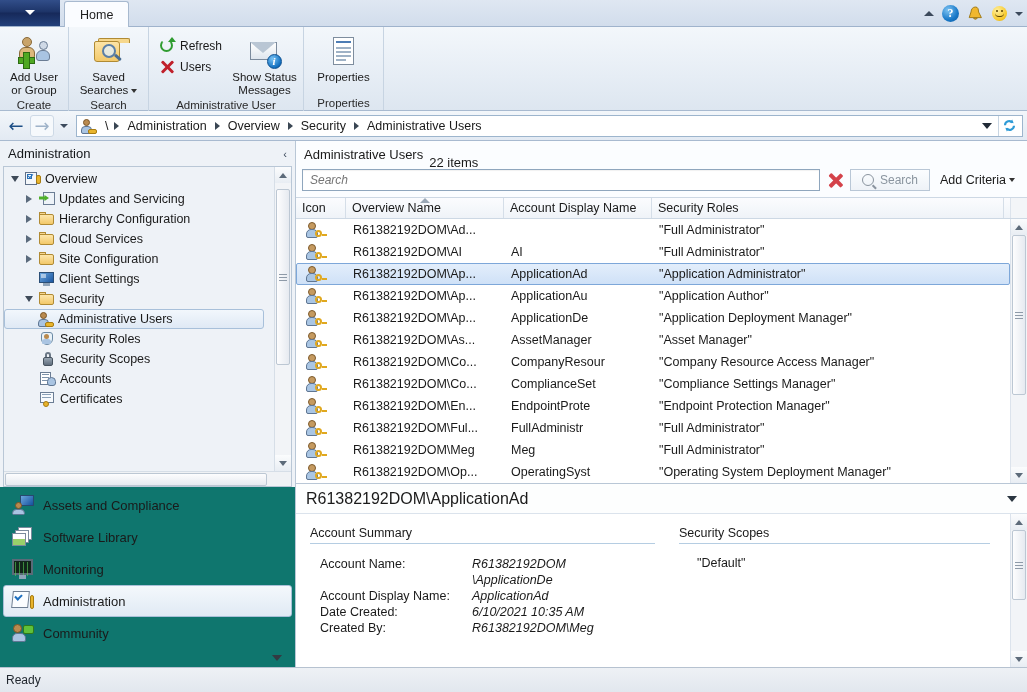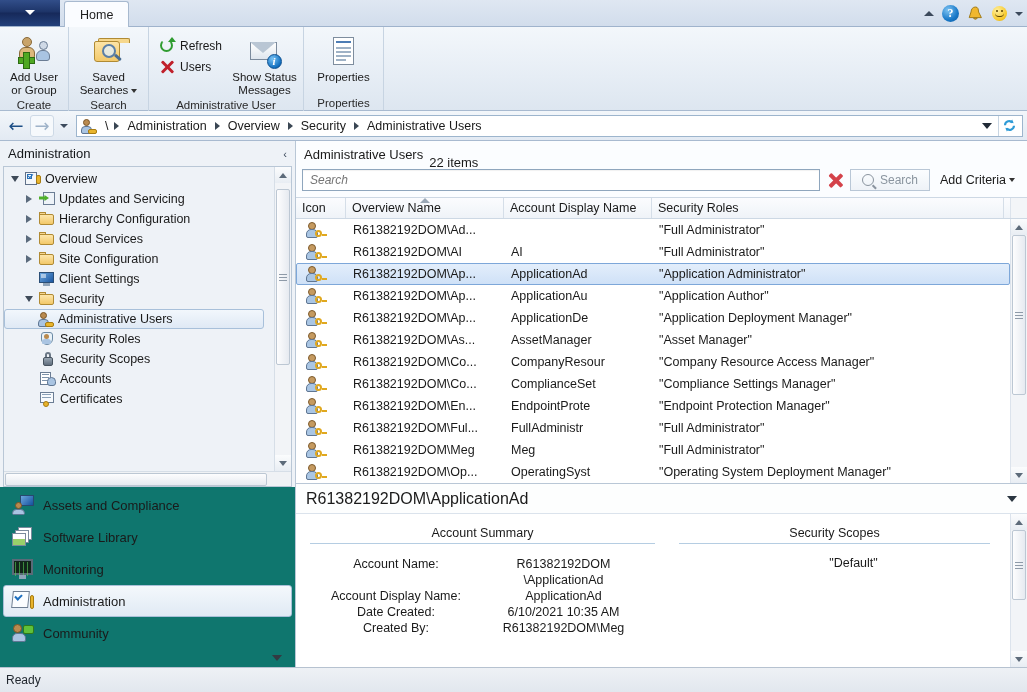--- a/index.html
+++ b/index.html
@@ -402,29 +402,29 @@
   
   .detail { flex: 1; min-height: 0; display: flex; flex-direction: column;
             border-top: 1px solid #b9c7d6; background:#fff; }
   .detail-head {
     height: 30px; display: flex; align-items: center; padding: 0 10px;
     font-size: 16px; border-bottom: 1px solid #dbe3ec; background:#fdfefe;
   }
   .detail-head .dtitle{flex:1;}
   .dcaret{width:0;height:0;border-left:5px solid transparent;border-right:5px solid transparent;border-top:6px solid #2b3641;cursor:pointer;}
   .detail-body { flex:1; display:flex; min-height:0; }
-  .detail-cols { flex:1; display:flex; padding: 12px 0 0 14px; gap: 24px; min-width:0;text-align:center;}
+  .detail-cols { flex:1; display:flex; padding: 12px 0 0 14px; gap: 24px; min-width:0;}
   .dcol { min-width: 0; }
   .dcol.left { width: 345px; }
   .dcol.right { flex: 1; }
   .dsec-title { font-size: 12.5px; padding-bottom: 3px; border-bottom: 1px solid #b5cde2; }
   .dfields { padding: 12px 0 0 10px; font-size: 12.5px; }
   .dfield { display: flex; line-height: 16px; }
   .dfield .k { width: 152px; flex: 0 0 152px; }
-  .dfield .v { flex: 1; }
+  .dfield .v { flex: 1; font-style: italic; }
   .dscope { padding: 12px 0 0 18px; font-size: 12.5px; }
   .detail-vscroll{ width:17px; border-left:1px solid #dce3ec; background:#f3f5f8;
      display:flex;flex-direction:column;align-items:center;}
 
   
   .statusbar {
     height: 20px; background: linear-gradient(to bottom,#eef1f5,#e2e7ee);
     border-top: 1px solid #b6c2d0; display: flex; align-items: center;
     padding: 12px 6px; font-size: 12px; color:#22282f;
   }
@@ -1037,21 +1037,21 @@
           <div class="detail-cols">
             <div class="dcol left">
               <div class="dsec-title">Account Summary</div>
               <div class="dfields">
                 <div class="dfield">
                   <span class="k">Account Name:</span>
                   <span class="v">R61382192DOM</span>
                 </div>
                 <div class="dfield">
                   <span class="k"></span>
-                  <span class="v">\ApplicationAd</span>
+                  <span class="v">\ApplicationDe</span>
                 </div>
                 <div class="dfield">
                   <span class="k">Account Display Name:</span>
                   <span class="v">ApplicationAd</span>
                 </div>
                 <div class="dfield">
                   <span class="k">Date Created:</span>
                   <span class="v">6/10/2021 10:35 AM</span>
                 </div>
                 <div class="dfield">

